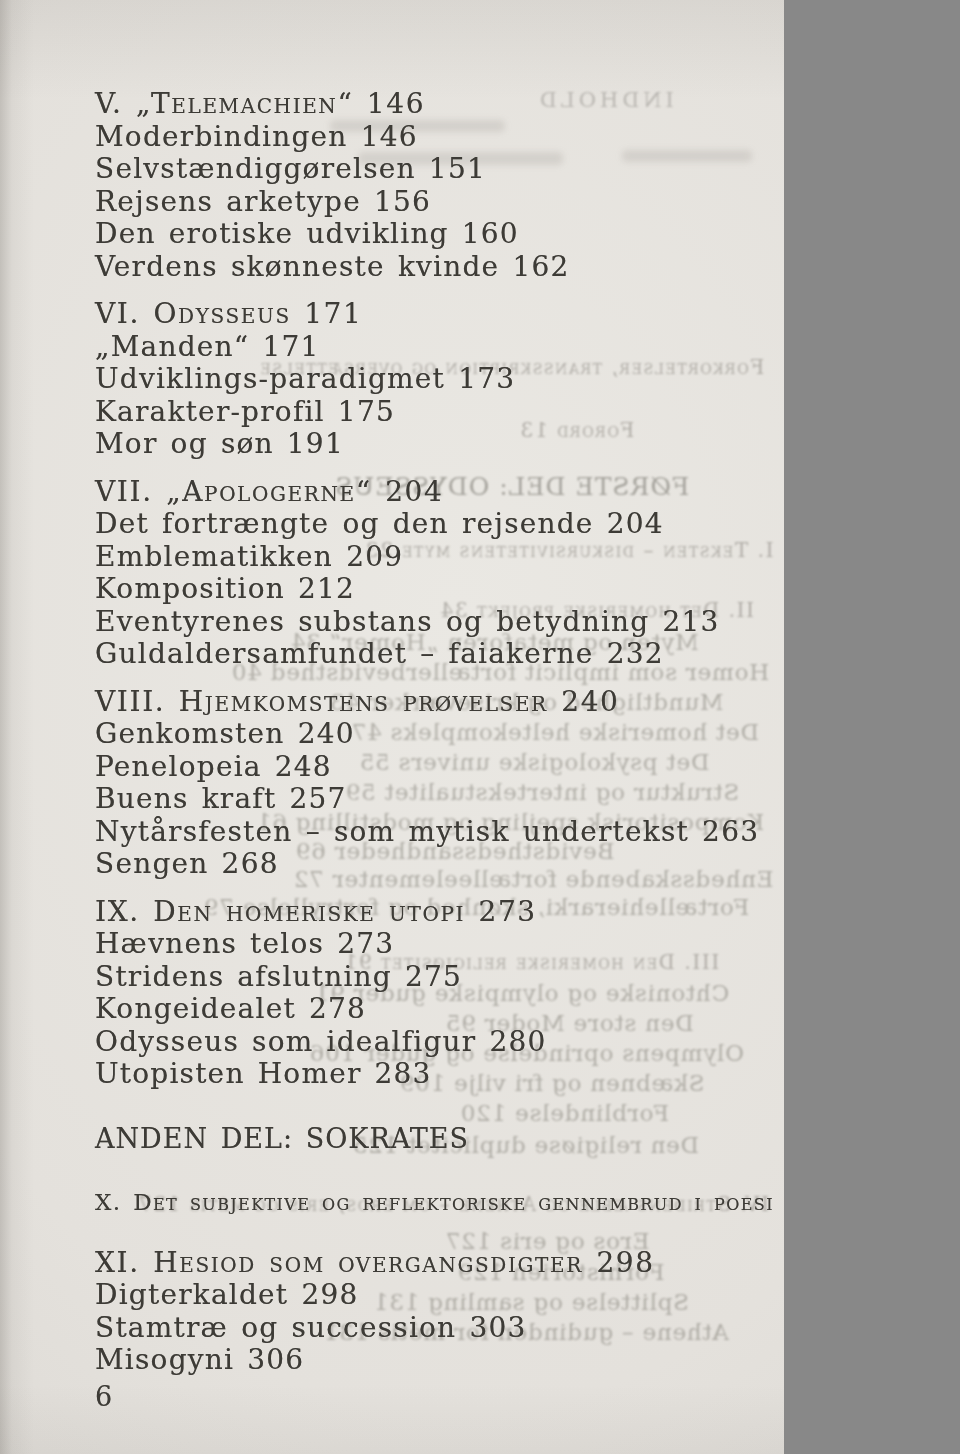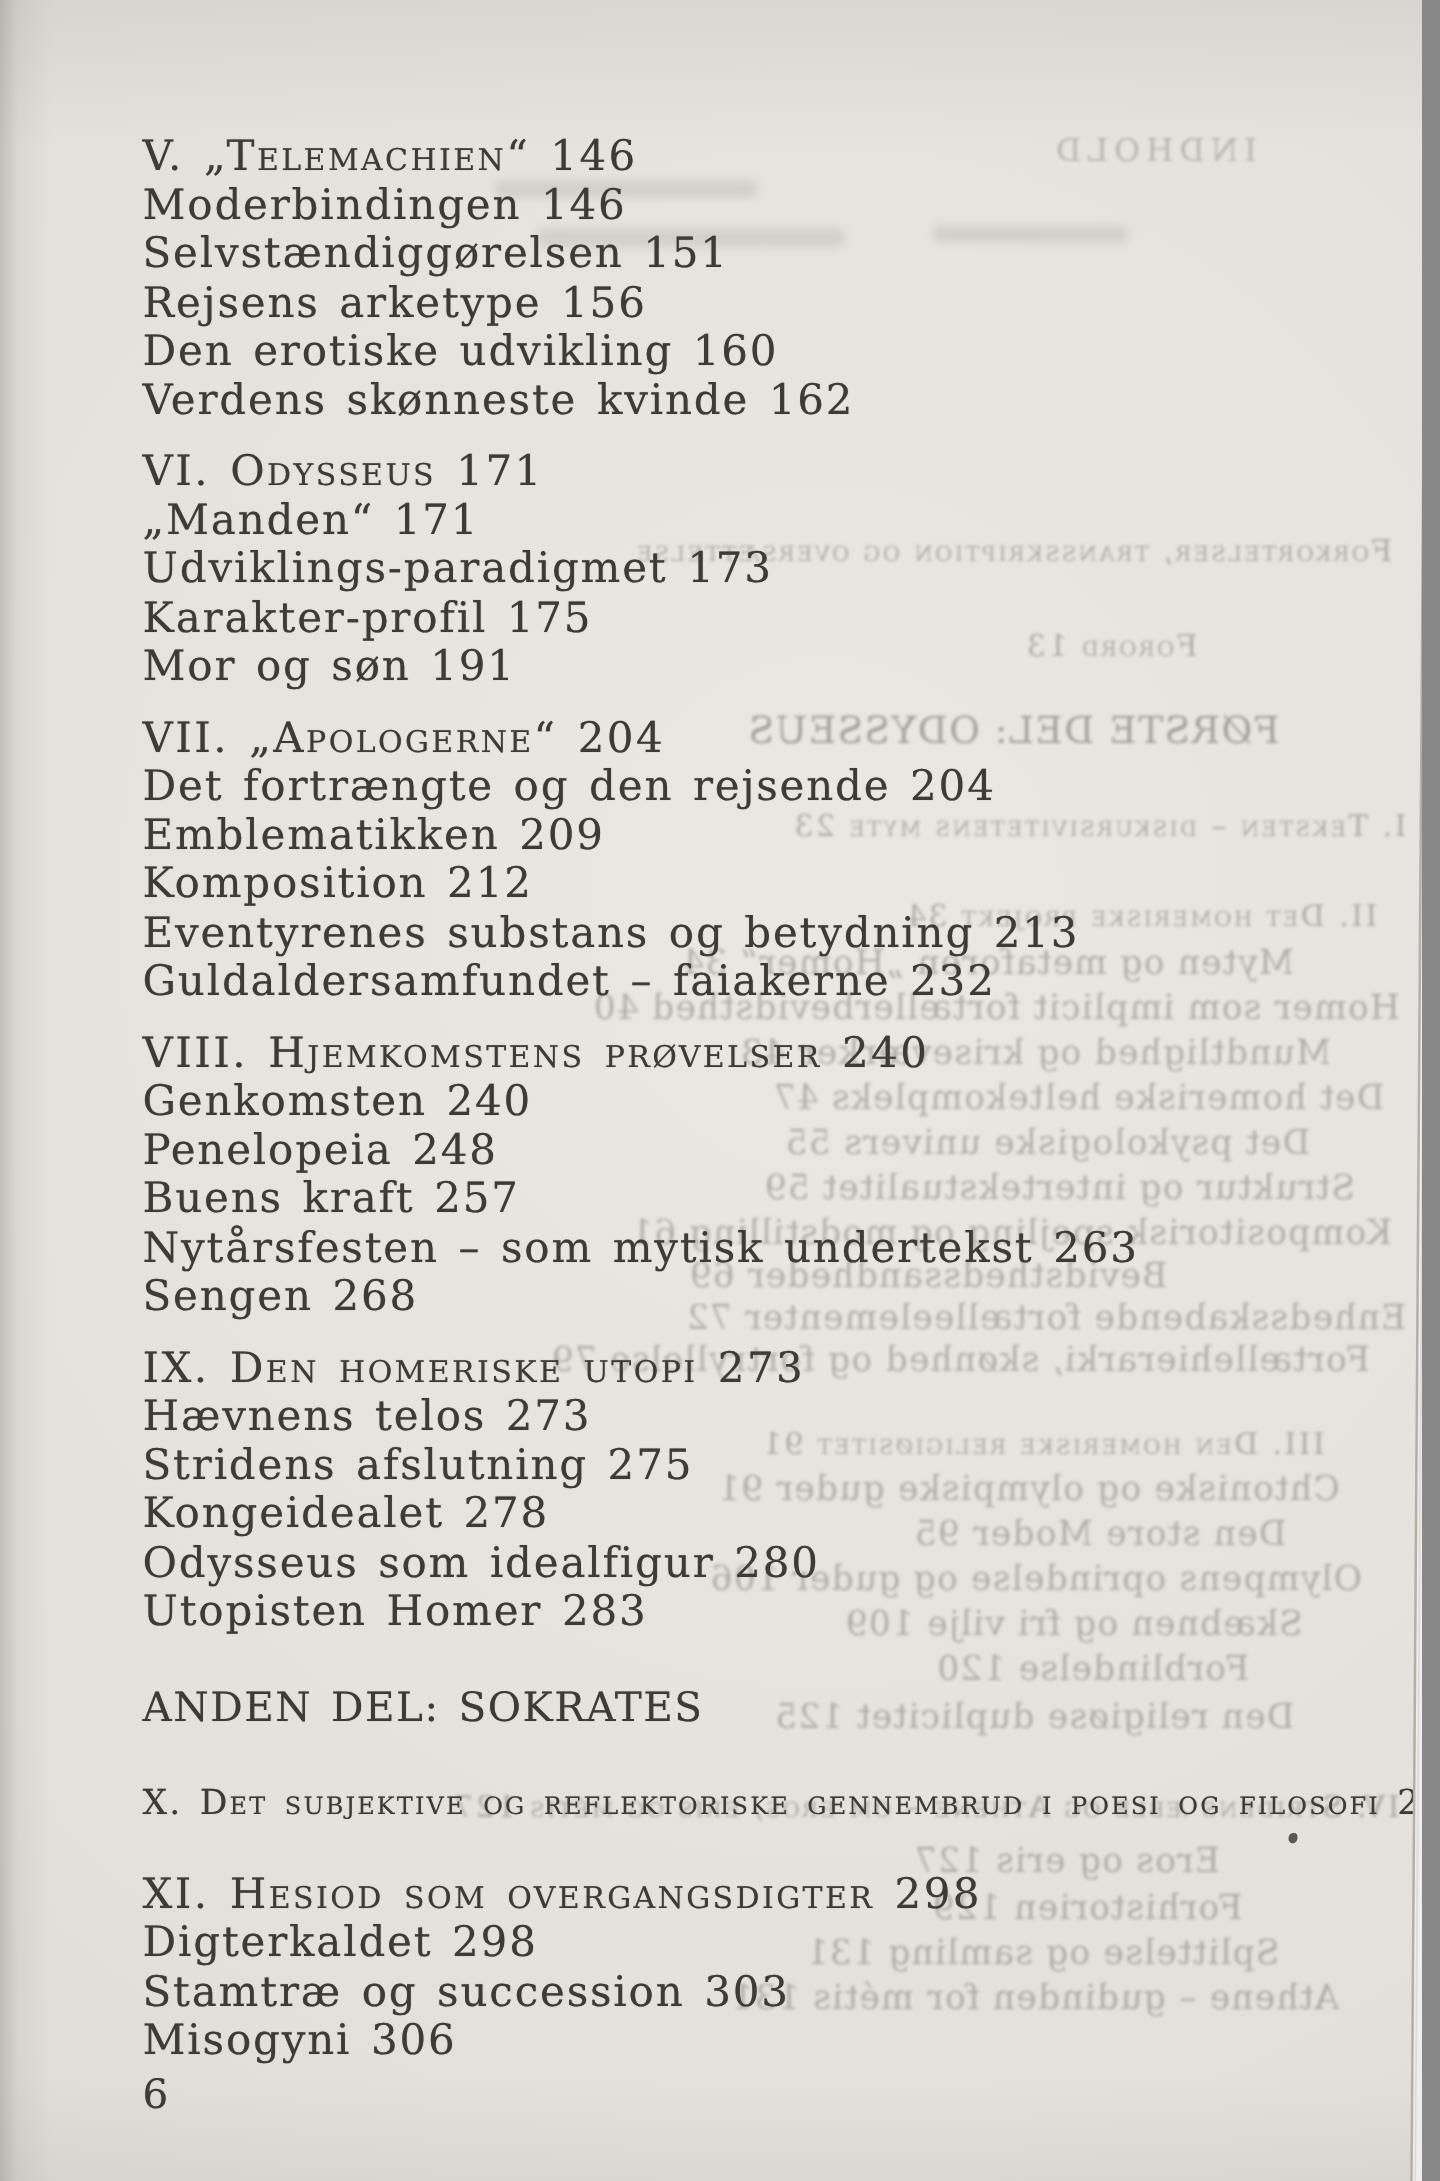--- a/index.html
+++ b/index.html
@@ -1,17 +1,17 @@
 <!DOCTYPE html>
 <html><head>
 <meta charset="utf-8">
 <style>
   html,body { margin:0; padding:0; background:#888; }
   .photo {
-    position:relative; width:948px; height:1454px; overflow:hidden;
+    position:relative; width:784px; height:1454px; overflow:hidden;
     font-family:"DejaVu Serif","Liberation Serif",serif;
     background:#e4e1dc;
   }
   .paper {
     position:absolute; inset:0;
     background:
       linear-gradient(90deg, rgba(60,55,48,0.20) 0px, rgba(60,55,48,0.06) 12px, rgba(0,0,0,0) 34px),
       linear-gradient(180deg, rgba(60,55,48,0.07) 0px, rgba(0,0,0,0) 100px),
       linear-gradient(0deg, rgba(60,55,48,0.05) 0px, rgba(0,0,0,0) 70px),
       radial-gradient(140% 100% at 58% 42%, #eae8e3 0%, #e4e1dc 55%, #d7d4cf 100%);

